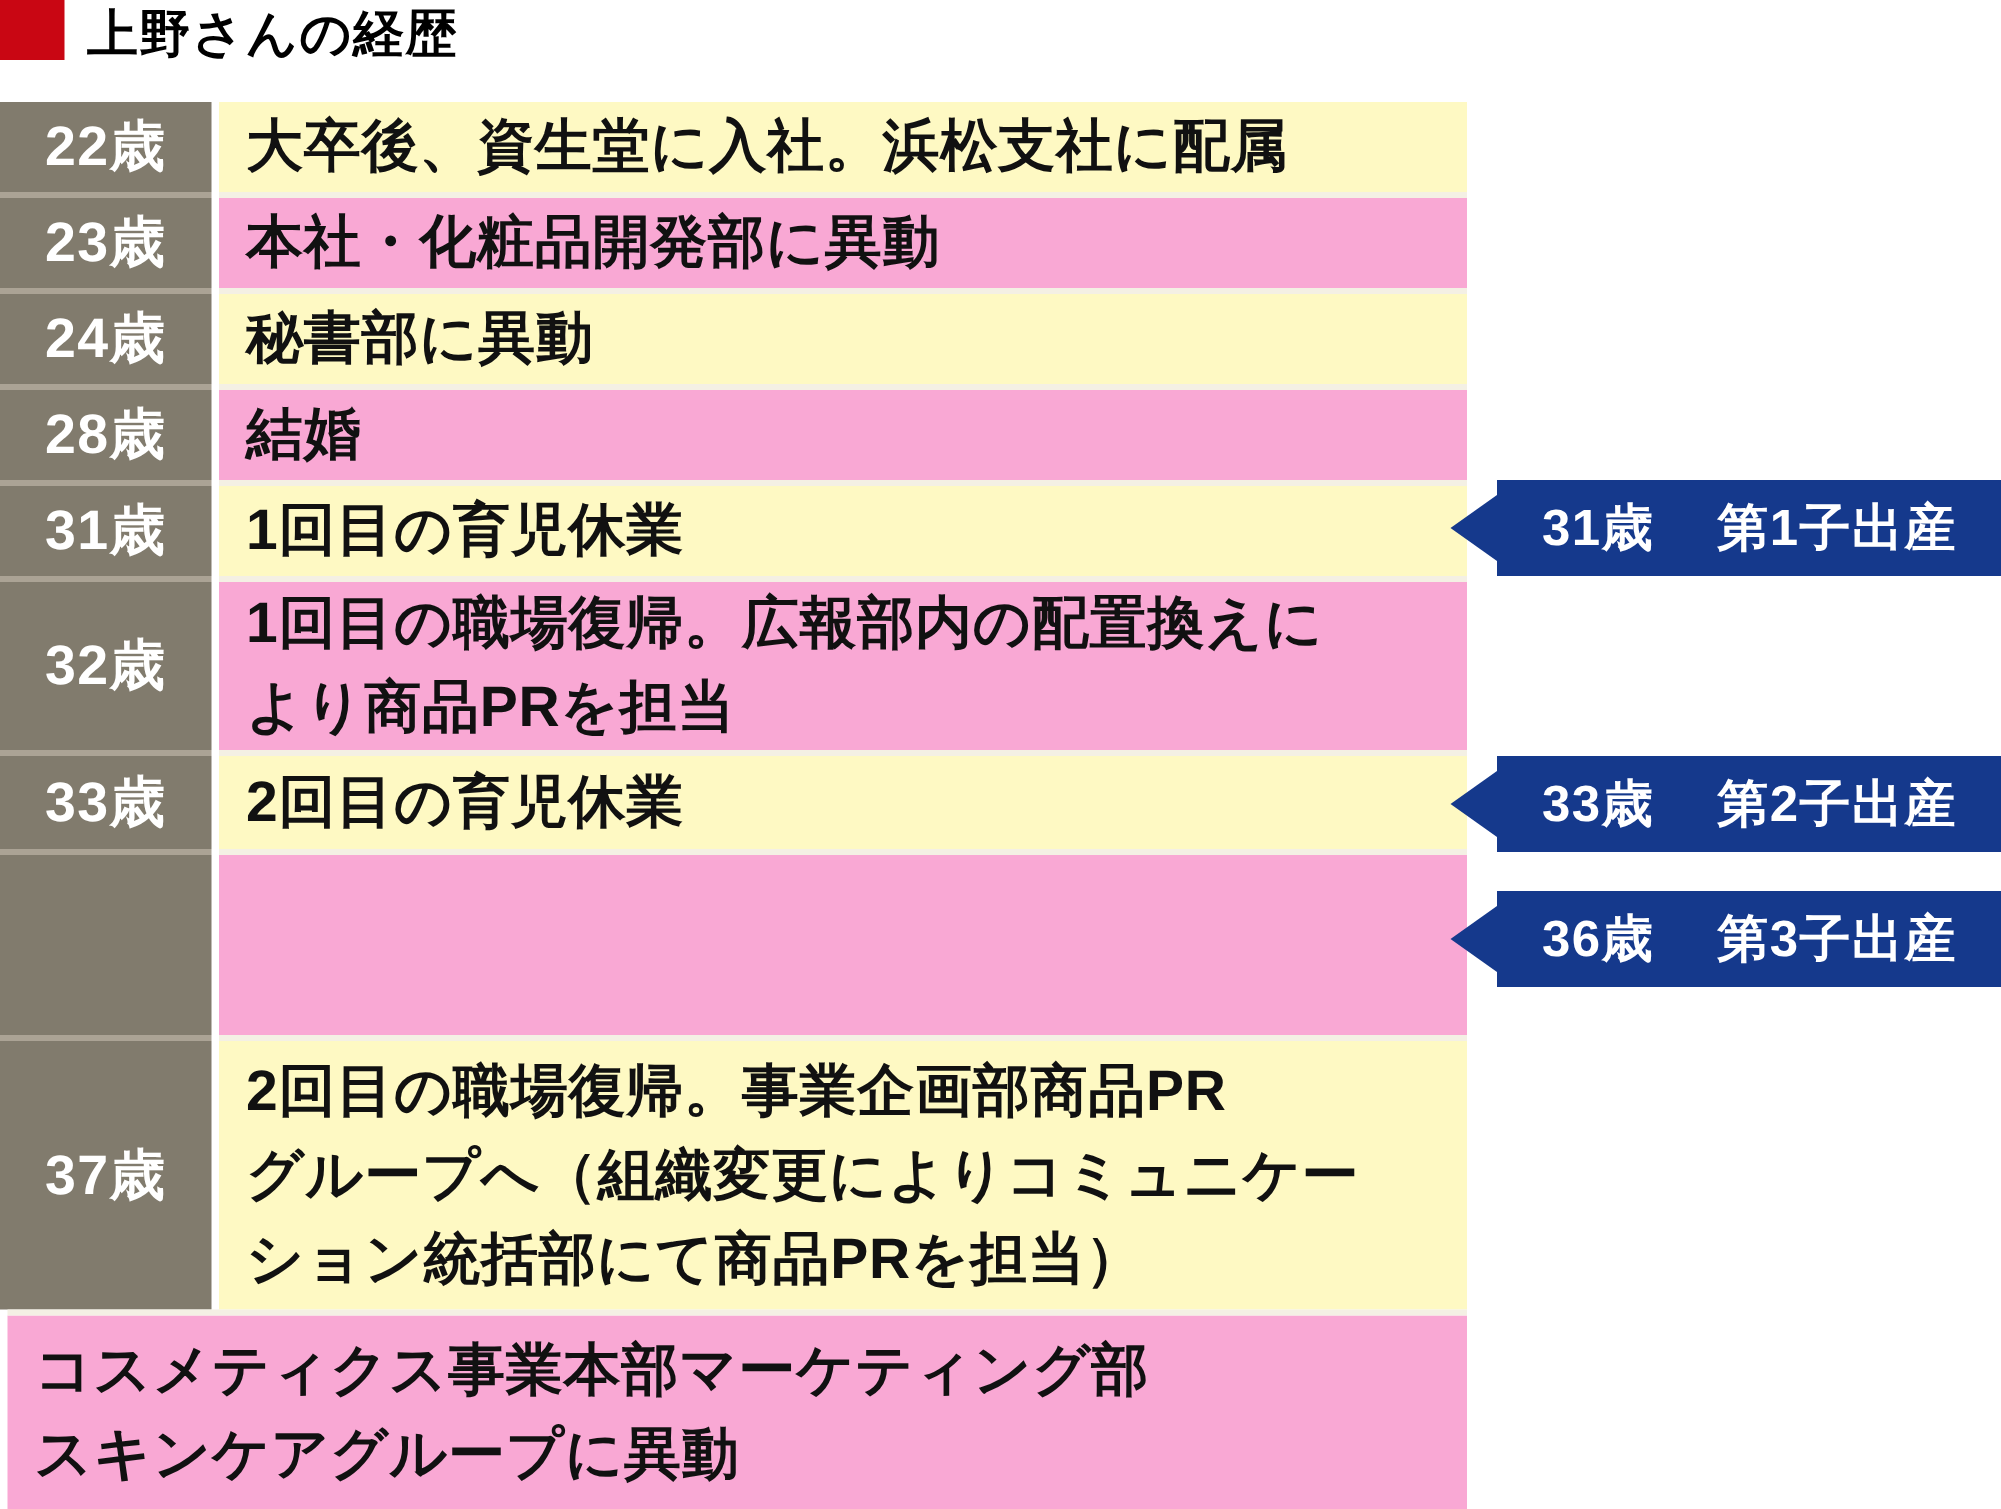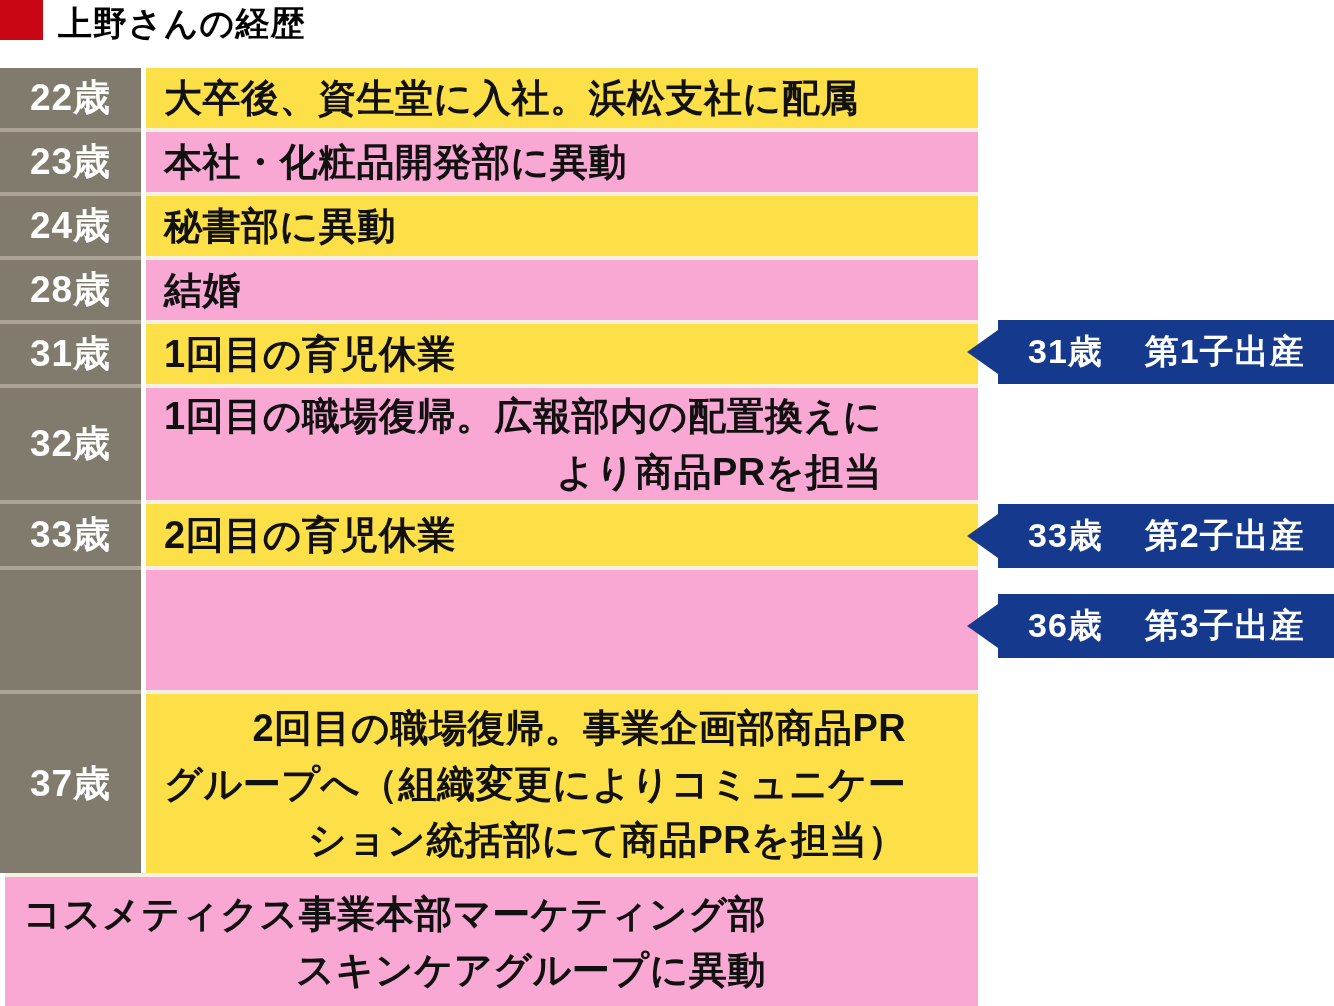--- a/index.html
+++ b/index.html
@@ -9,21 +9,21 @@
     font-family:"Liberation Sans","DejaVu Sans",sans-serif;
   }
   
   .red-sq{position:absolute;top:0;left:0;width:43px;height:40px;background:#c90613;}
   .title{
     position:absolute;left:58px;top:0;margin:0;
     font-size:34px;line-height:47px;font-weight:bold;color:#000;
     white-space:nowrap;letter-spacing:1px;
   }
   
-  .timeline{position:absolute;top:68px;left:0;width:978px;text-align:right;}
+  .timeline{position:absolute;top:68px;left:0;width:978px;}
   .row{display:flex;}
   .row + .row{margin-top:4px;}
   .age{
     width:141px;flex:0 0 141px;background:#817b6d;color:#fff;
     font-size:37px;font-weight:bold;letter-spacing:1px;
     display:flex;align-items:center;justify-content:center;
     position:relative;
   }
   .row + .row .age::before{
     content:"";position:absolute;top:-4px;left:0;right:0;height:4px;background:#aba395;
@@ -31,21 +31,21 @@
   .gapcol{width:5px;flex:0 0 5px;background:#ffffff;}
   .desc{
     flex:1;display:flex;align-items:center;
     padding:0 10px 0 18px;position:relative;
     font-size:38px;font-weight:bold;color:#111;
     line-height:56px;white-space:pre-line;letter-spacing:0.5px;
   }
   .row + .row .desc::before{
     content:"";position:absolute;top:-4px;left:0;right:0;height:4px;background:#f4f0e4;
   }
-  .row.light .desc{background:#fde047;}
+  .row.light .desc{background:#fef9c3;}
   .row.dark  .desc{background:#f9a8d4;}
   
   .callout{
     position:absolute;left:998px;width:336px;height:64px;box-sizing:border-box;
     background:#15398c;color:#fff;
     display:flex;align-items:center;padding-left:30px;
     font-size:34px;font-weight:bold;letter-spacing:1px;white-space:nowrap;
   }
   .callout .arrow{
     position:absolute;left:-31px;top:50%;transform:translateY(-50%);

